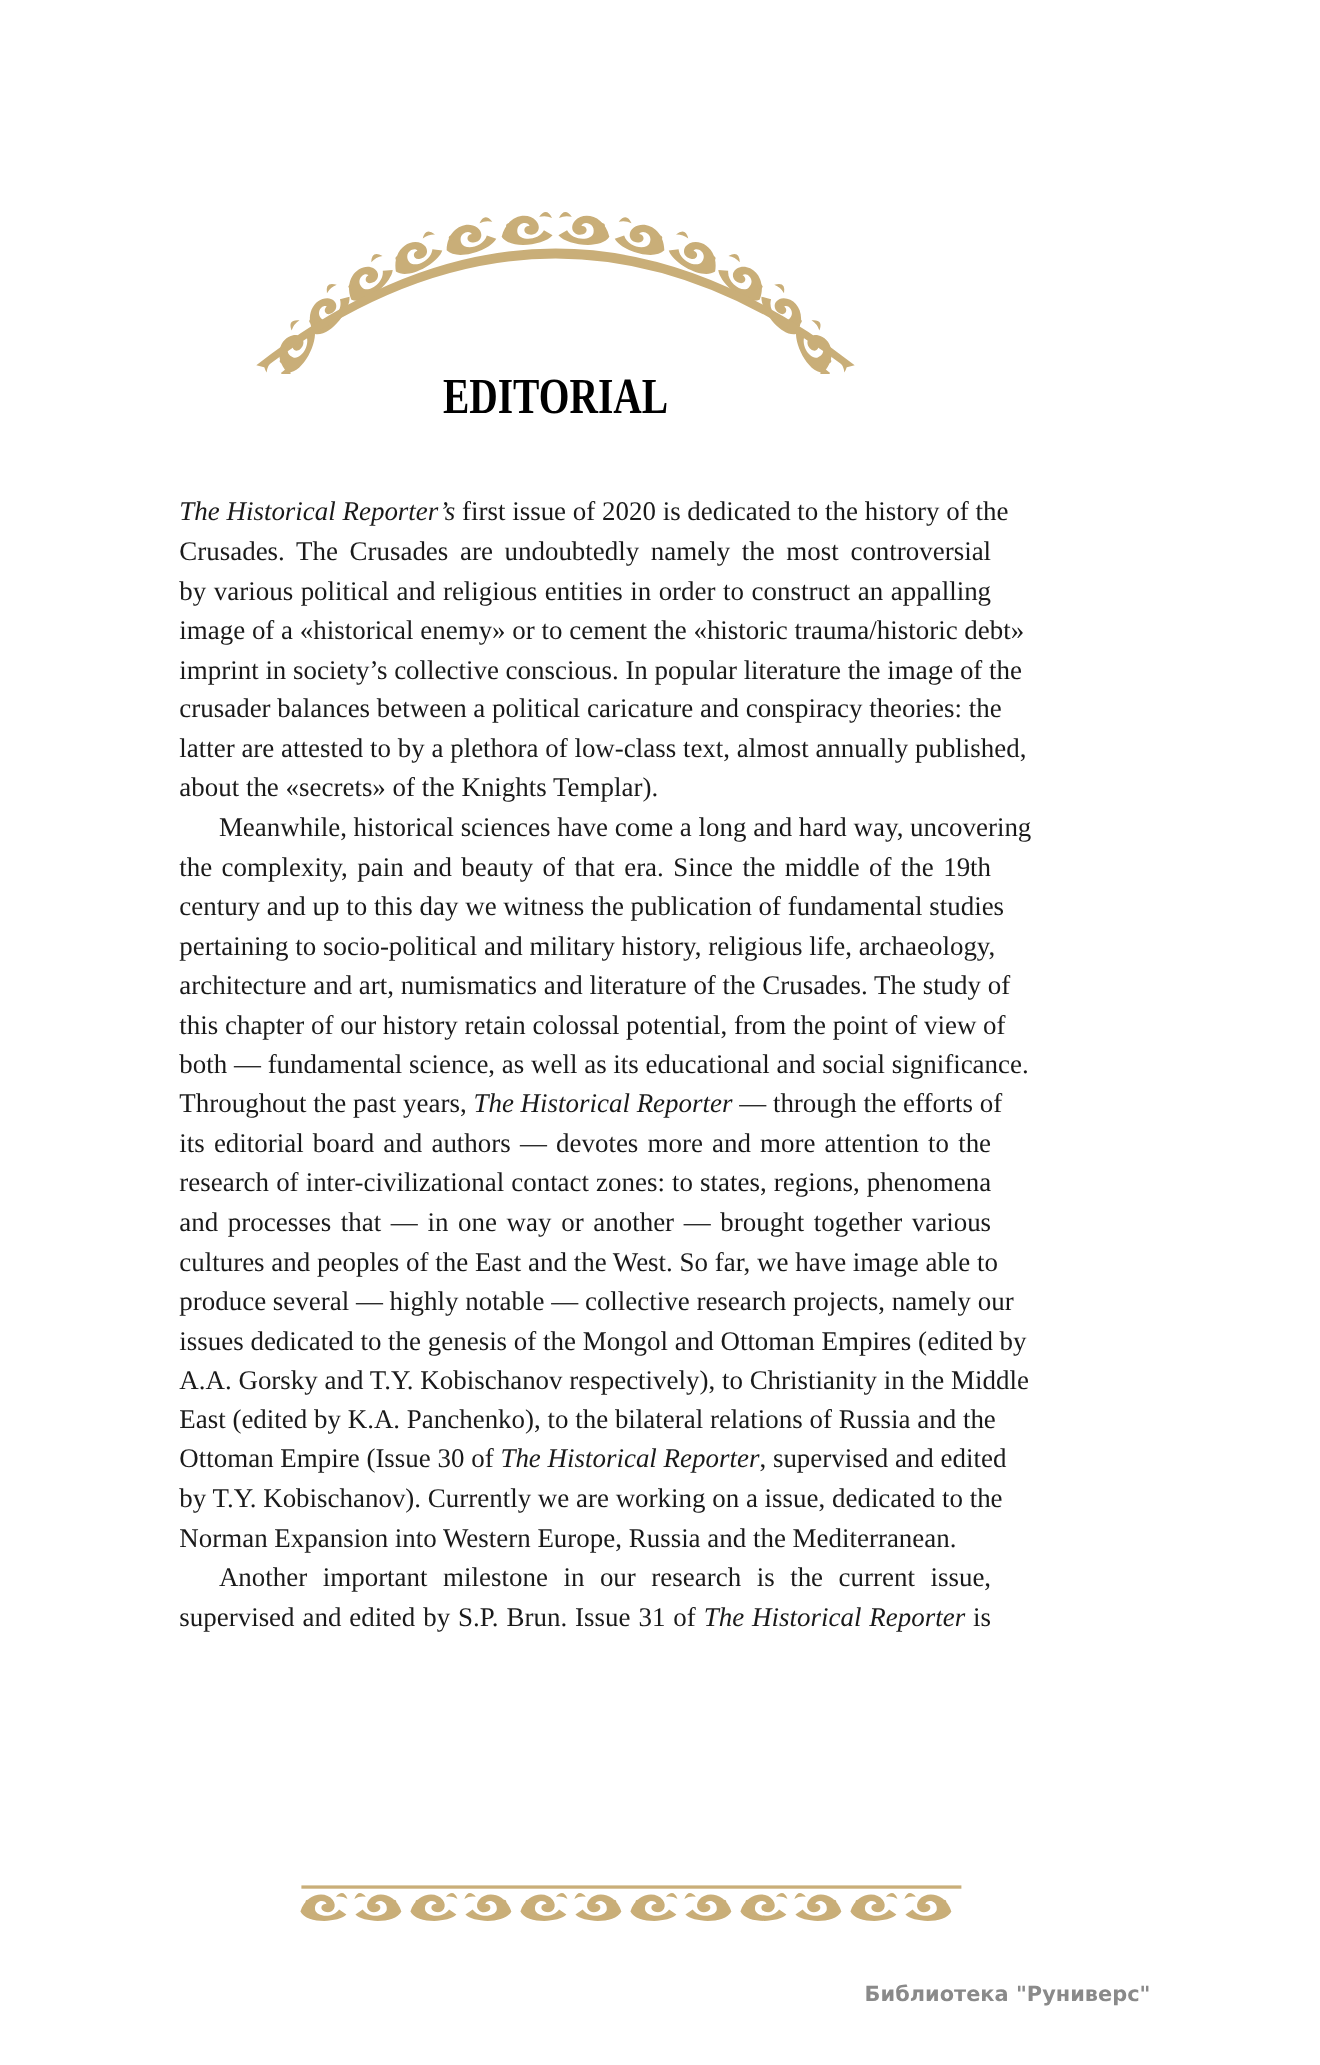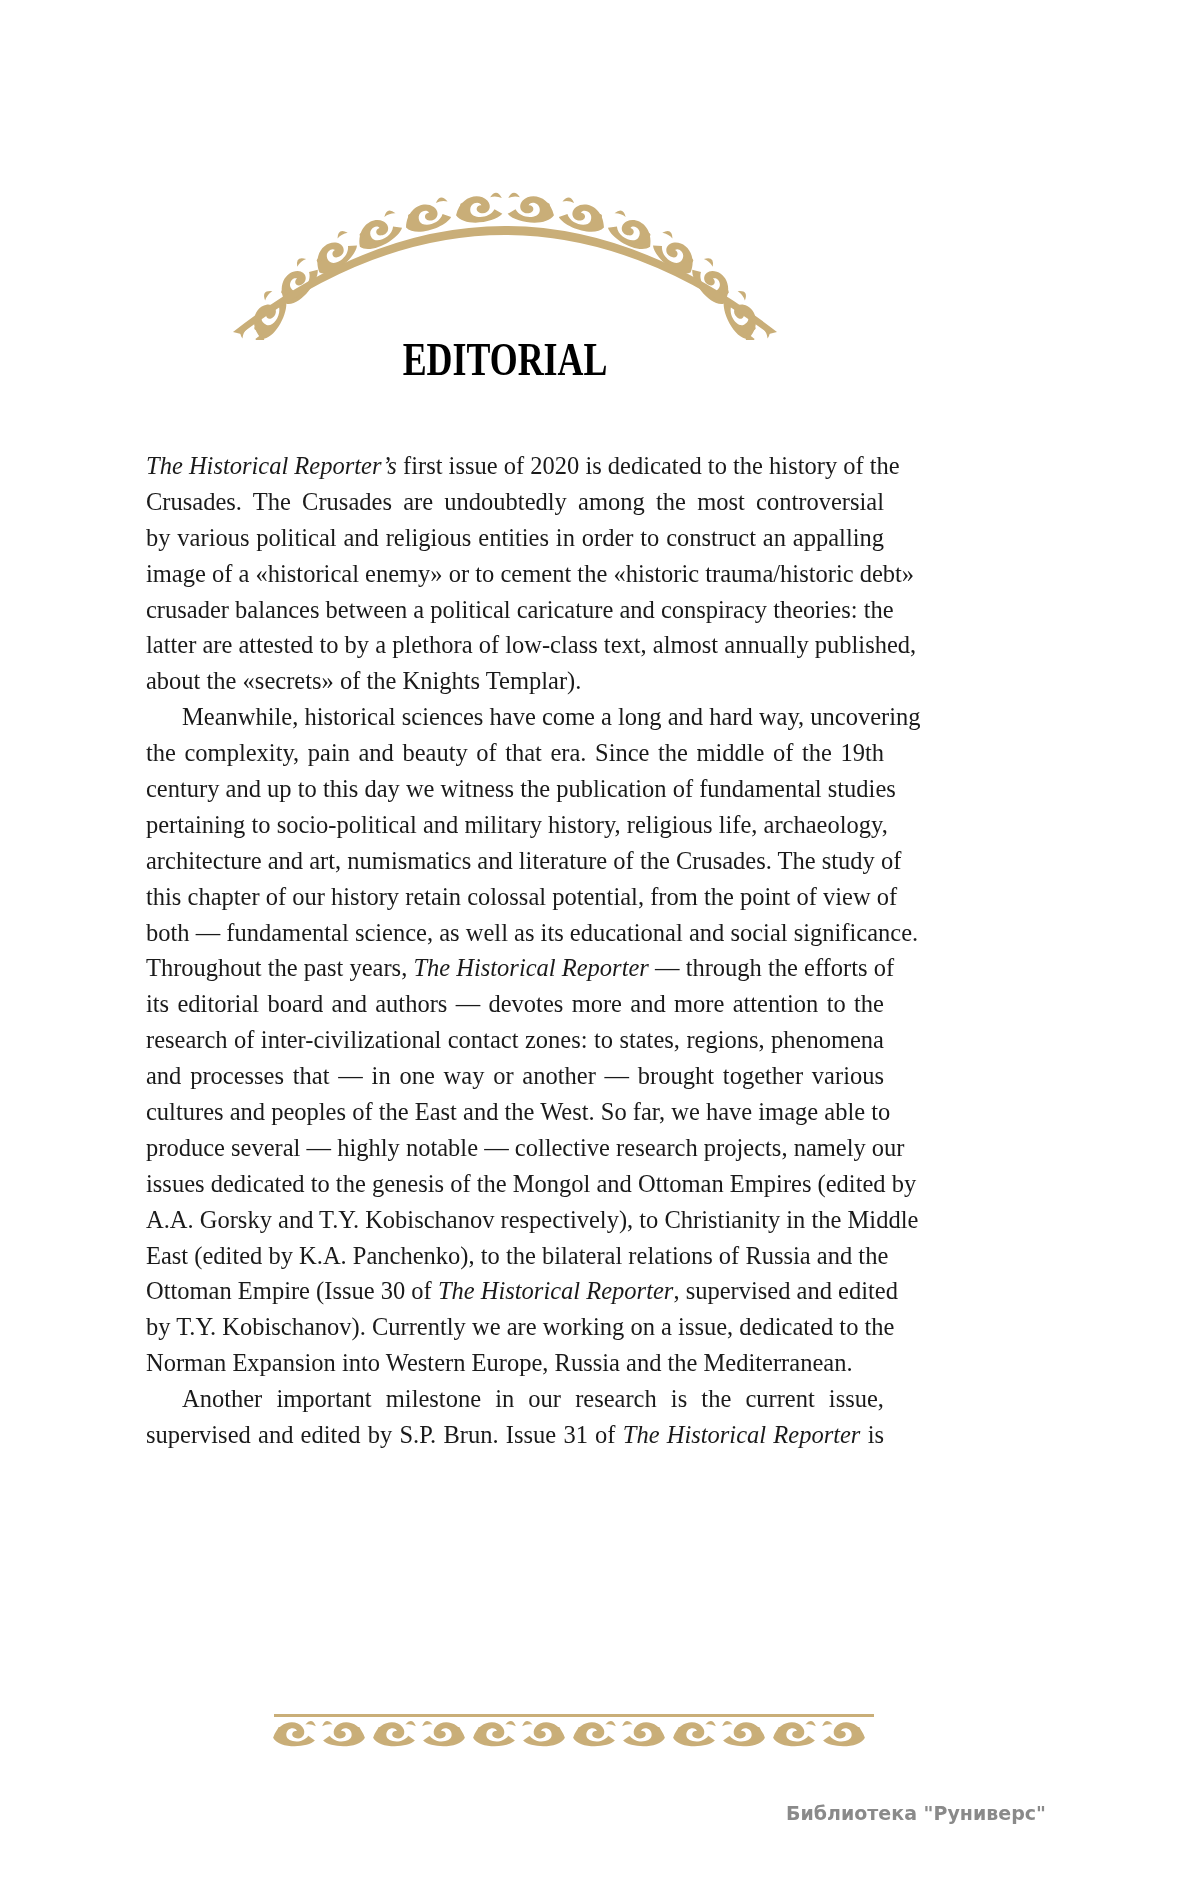--- a/index.html
+++ b/index.html
@@ -6,21 +6,21 @@
   body { width: 1200px; height: 1877px; position: relative; overflow: hidden; }
   .ornament-top { position: absolute; left: 225px; top: 160px; width: 560px; height: 180px; }
   .ornament-bottom { position: absolute; left: 268px; top: 1708px; width: 612px; height: 48px; }
   .title {
     position: absolute; left: 0; width: 1010px; top: 302px;
     text-align: center; font-family: "Liberation Serif", "DejaVu Serif", serif;
     font-weight: bold; font-size: 46px; letter-spacing: 0px; color: #000;
     transform: scaleX(0.78); transform-origin: 505px 0;
   }
   .body-text {
-    position: absolute; left: 146px; top: 448px; width: 738px;
+    position: absolute; left: 163px; top: 448px; width: 738px;
     font-family: "Liberation Serif", "DejaVu Serif", serif;
     font-size: 24.5px; color: #1a1a1a;
   }
   .line {
     height: 35.9px; line-height: 35.9px; white-space: nowrap;
     text-align: justify; text-align-last: justify;
   }
   .line.last { text-align-last: left; }
   .line.indent { text-indent: 36px; }
   .line em { font-style: italic; }
@@ -177,23 +177,24 @@
       </g>
       <path d="M 8 172 Q 280 -40 552 172 L 544 174 Q 280 -24 16 174 Z" fill="#C9AE78"></path>
     </g>
 </svg>
 
 <h1 class="title">EDITORIAL</h1>
 
 <div class="body-text" id="body-text">
     <div>
       <div class="line"><em>The Historical Reporter’s</em><span> first issue of 2020 is dedicated to the history of the</span></div>
-      <div class="line"><span>Crusades. The Crusades are undoubtedly among the most controversial</span></div>
+      <div class="line"><span>Crusades. The Crusades are undoubtedly namely the most controversial</span></div>
       <div class="line"><span>by various political and religious entities in order to construct an appalling</span></div>
       <div class="line"><span>image of a «historical enemy» or to cement the «historic trauma/historic debt»</span></div>
+      <div class="line"><span>imprint in society’s collective conscious. In popular literature the image of the</span></div>
       <div class="line"><span>crusader balances between a political caricature and conspiracy theories: the</span></div>
       <div class="line"><span>latter are attested to by a plethora of low-class text, almost annually published,</span></div>
       <div class="line last"><span>about the «secrets» of the Knights Templar).</span></div>
     </div>
     <div>
       <div class="line indent"><span>Meanwhile, historical sciences have come a long and hard way, uncovering</span></div>
       <div class="line"><span>the complexity, pain and beauty of that era. Since the middle of the 19th</span></div>
       <div class="line"><span>century and up to this day we witness the publication of fundamental studies</span></div>
       <div class="line"><span>pertaining to socio-political and military history, religious life, archaeology,</span></div>
       <div class="line"><span>architecture and art, numismatics and literature of the Crusades. The study of</span></div>

